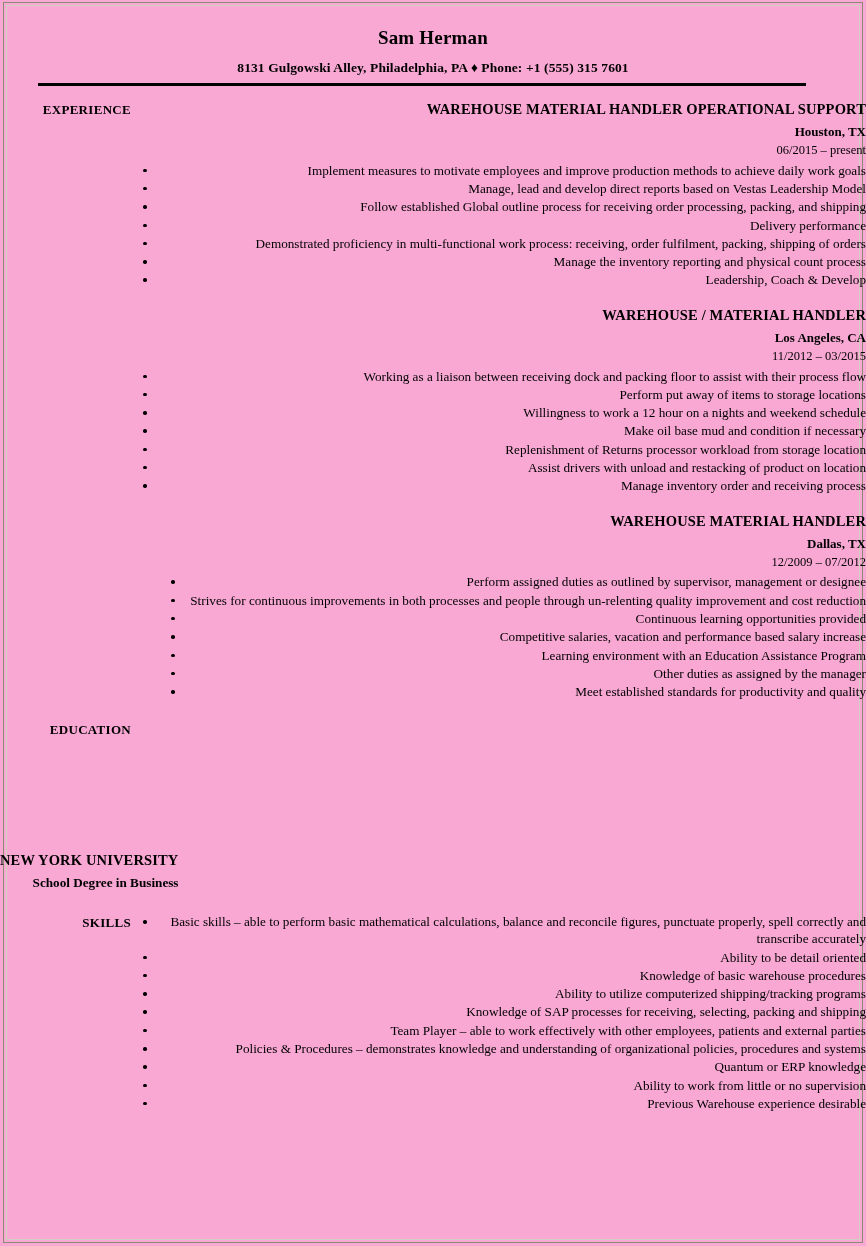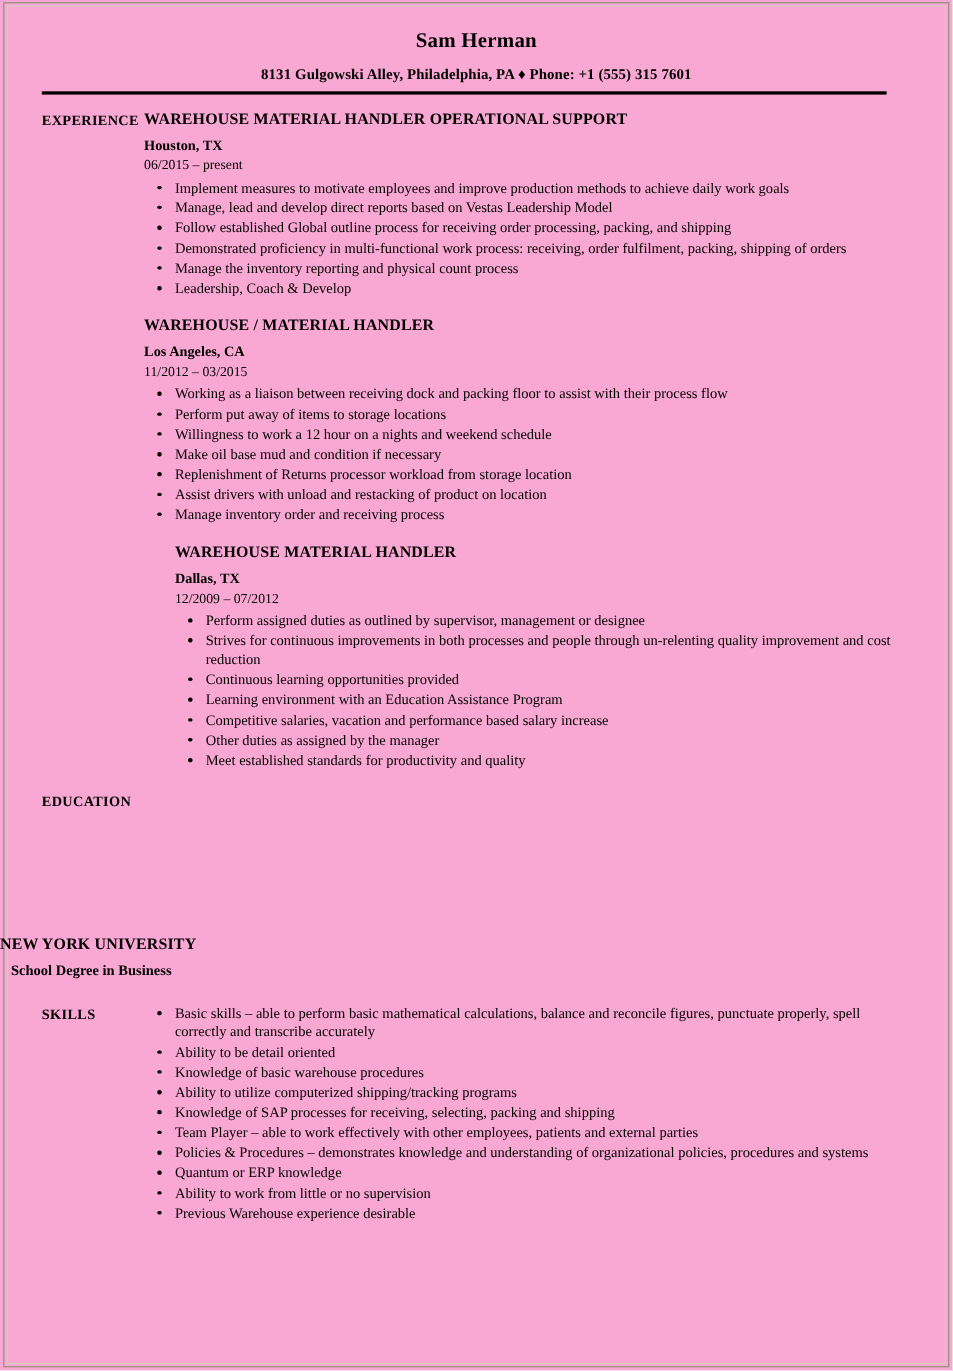--- a/index.html
+++ b/index.html
@@ -71,35 +71,35 @@
     background: #000000;
   }
 
   
   .resume-body {
     padding-top: 14px;
   }
   .section {
     display: flex;
     align-items: flex-start;
+    text-align: right;
   }
   .section-label {
     width: 131px;
     flex: 0 0 131px;
     padding-left: 38px;
     box-sizing: border-box;
     font-size: 13px;
     font-weight: bold;
     letter-spacing: 0.3px;
     line-height: 1.5;
     white-space: nowrap;
   }
   .section-content {
     flex: 1 1 auto;
-    padding-right: 48px;
   }
 
   
   .job {
     margin-bottom: 17px;
   }
   .job:last-child {
     margin-bottom: 0;
     margin-left: 28px;
   }
@@ -187,20 +187,21 @@
         <div class="section-content">
 
           <div class="job">
             <div class="job-title">WAREHOUSE MATERIAL HANDLER OPERATIONAL SUPPORT</div>
             <div class="job-location">Houston, TX</div>
             <div class="job-dates">06/2015 – present</div>
             <ul class="bullets">
               <li>Implement measures to motivate employees and improve production methods to achieve daily work goals</li>
               <li>Manage, lead and develop direct reports based on Vestas Leadership Model</li>
               <li>Follow established Global outline process for receiving order processing, packing, and shipping</li>
+              <li>Delivery performance</li>
               <li>Demonstrated proficiency in multi-functional work process: receiving, order fulfilment, packing, shipping of orders</li>
               <li>Manage the inventory reporting and physical count process</li>
               <li>Leadership, Coach &amp; Develop</li>
             </ul>
           </div>
 
           <div class="job">
             <div class="job-title">WAREHOUSE / MATERIAL HANDLER</div>
             <div class="job-location">Los Angeles, CA</div>
             <div class="job-dates">11/2012 – 03/2015</div>
@@ -216,22 +217,22 @@
           </div>
 
           <div class="job">
             <div class="job-title">WAREHOUSE MATERIAL HANDLER</div>
             <div class="job-location">Dallas, TX</div>
             <div class="job-dates">12/2009 – 07/2012</div>
             <ul class="bullets">
               <li>Perform assigned duties as outlined by supervisor, management or designee</li>
               <li>Strives for continuous improvements in both processes and people through un-relenting quality improvement and cost reduction</li>
               <li>Continuous learning opportunities provided</li>
+              <li>Competitive salaries, vacation and performance based salary increase</li>
               <li>Learning environment with an Education Assistance Program</li>
-              <li>Competitive salaries, vacation and performance based salary increase</li>
               <li>Other duties as assigned by the manager</li>
               <li>Meet established standards for productivity and quality</li>
             </ul>
           </div>
 
         </div>
       </div>
 
       <div class="section section-education">
         <div class="section-label">EDUCATION</div>

